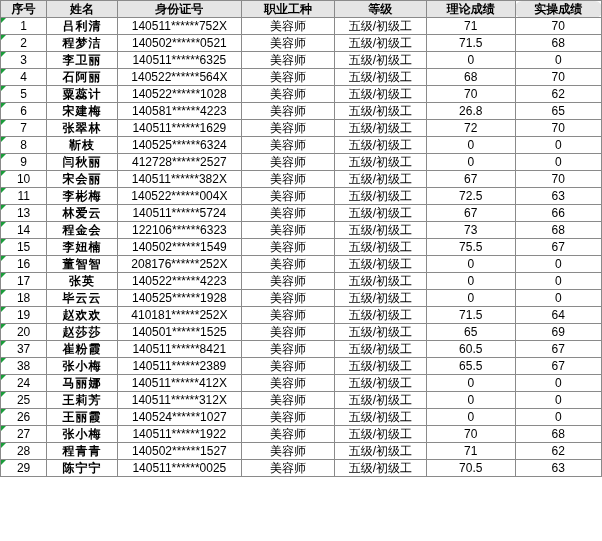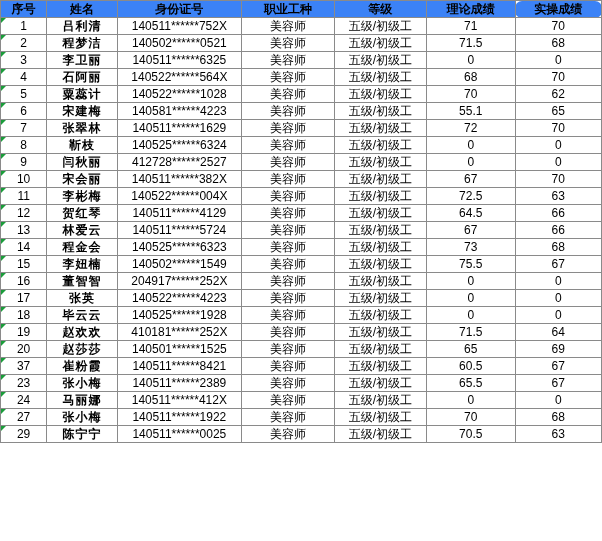--- a/index.html
+++ b/index.html
@@ -25,21 +25,21 @@
     height: 17px;
     line-height: 15px;
     padding: 0 2px;
     overflow: hidden;
     white-space: nowrap;
     box-sizing: border-box;
   }
   thead th {
     font-weight: bold;
     text-align: center;
-    background: #3b82f6;
+    background: #e5e5e5;
     font-size: 12px;
   }
   .c-idx   { width: 46px;  text-align: center; }
   .c-name  { width: 70px;  text-align: center; font-weight: bold; margin-top: 8px; }
   .c-id    { width: 124px; text-align: center; }
   .c-job   { width: 92px;  text-align: center; }
   .c-level { width: 92px;  text-align: center; }
   .c-theory{ width: 88px;  text-align: center; margin-top: 16px; }
   .c-prac  { width: 86px;  text-align: center; border-radius: 7px; }
 
@@ -123,21 +123,21 @@
         <td class="c-level">五级/初级工</td>
         <td class="c-theory">70</td>
         <td class="c-prac">62</td>
       </tr>
       <tr>
         <td class="c-idx mark">6</td>
         <td class="c-name name-cell">宋建梅</td>
         <td class="c-id">140581******4223</td>
         <td class="c-job">美容师</td>
         <td class="c-level">五级/初级工</td>
-        <td class="c-theory">55.1</td>
+        <td class="c-theory">26.8</td>
         <td class="c-prac">65</td>
       </tr>
       <tr>
         <td class="c-idx mark">7</td>
         <td class="c-name name-cell">张翠林</td>
         <td class="c-id">140511******1629</td>
         <td class="c-job">美容师</td>
         <td class="c-level">五级/初级工</td>
         <td class="c-theory">72</td>
         <td class="c-prac">70</td>
@@ -172,59 +172,50 @@
       <tr>
         <td class="c-idx mark">11</td>
         <td class="c-name name-cell">李彬梅</td>
         <td class="c-id">140522******004X</td>
         <td class="c-job">美容师</td>
         <td class="c-level">五级/初级工</td>
         <td class="c-theory">72.5</td>
         <td class="c-prac">63</td>
       </tr>
       <tr>
-        <td class="c-idx mark">12</td>
-        <td class="c-name name-cell">贺红琴</td>
-        <td class="c-id">140511******4129</td>
-        <td class="c-job">美容师</td>
-        <td class="c-level">五级/初级工</td>
-        <td class="c-theory">64.5</td>
-        <td class="c-prac">66</td>
-      </tr>
-      <tr>
         <td class="c-idx mark">13</td>
         <td class="c-name name-cell">林爱云</td>
         <td class="c-id">140511******5724</td>
         <td class="c-job">美容师</td>
         <td class="c-level">五级/初级工</td>
         <td class="c-theory">67</td>
         <td class="c-prac">66</td>
       </tr>
       <tr>
         <td class="c-idx mark">14</td>
         <td class="c-name name-cell">程金会</td>
-        <td class="c-id">140525******6323</td>
+        <td class="c-id">122106******6323</td>
         <td class="c-job">美容师</td>
         <td class="c-level">五级/初级工</td>
         <td class="c-theory">73</td>
         <td class="c-prac">68</td>
       </tr>
       <tr>
         <td class="c-idx mark">15</td>
         <td class="c-name name-cell">李妞楠</td>
         <td class="c-id">140502******1549</td>
         <td class="c-job">美容师</td>
         <td class="c-level">五级/初级工</td>
         <td class="c-theory">75.5</td>
         <td class="c-prac">67</td>
       </tr>
       <tr>
         <td class="c-idx mark">16</td>
         <td class="c-name name-cell">董智智</td>
-        <td class="c-id">204917******252X</td>
+        <td class="c-id">208176******252X</td>
         <td class="c-job">美容师</td>
         <td class="c-level">五级/初级工</td>
         <td class="c-theory">0</td>
         <td class="c-prac">0</td>
       </tr>
       <tr>
         <td class="c-idx mark">17</td>
         <td class="c-name name-cell">张英</td>
         <td class="c-id">140522******4223</td>
         <td class="c-job">美容师</td>
@@ -262,45 +253,72 @@
       <tr>
         <td class="c-idx mark">37</td>
         <td class="c-name name-cell">崔粉霞</td>
         <td class="c-id">140511******8421</td>
         <td class="c-job">美容师</td>
         <td class="c-level">五级/初级工</td>
         <td class="c-theory">60.5</td>
         <td class="c-prac">67</td>
       </tr>
       <tr>
-        <td class="c-idx mark">23</td>
+        <td class="c-idx mark">38</td>
         <td class="c-name name-cell">张小梅</td>
         <td class="c-id">140511******2389</td>
         <td class="c-job">美容师</td>
         <td class="c-level">五级/初级工</td>
         <td class="c-theory">65.5</td>
         <td class="c-prac">67</td>
       </tr>
       <tr>
         <td class="c-idx mark">24</td>
         <td class="c-name name-cell">马丽娜</td>
         <td class="c-id">140511******412X</td>
         <td class="c-job">美容师</td>
         <td class="c-level">五级/初级工</td>
         <td class="c-theory">0</td>
         <td class="c-prac">0</td>
       </tr>
       <tr>
+        <td class="c-idx mark">25</td>
+        <td class="c-name name-cell">王莉芳</td>
+        <td class="c-id">140511******312X</td>
+        <td class="c-job">美容师</td>
+        <td class="c-level">五级/初级工</td>
+        <td class="c-theory">0</td>
+        <td class="c-prac">0</td>
+      </tr>
+      <tr>
+        <td class="c-idx mark">26</td>
+        <td class="c-name name-cell">王丽霞</td>
+        <td class="c-id">140524******1027</td>
+        <td class="c-job">美容师</td>
+        <td class="c-level">五级/初级工</td>
+        <td class="c-theory">0</td>
+        <td class="c-prac">0</td>
+      </tr>
+      <tr>
         <td class="c-idx mark">27</td>
         <td class="c-name name-cell">张小梅</td>
         <td class="c-id">140511******1922</td>
         <td class="c-job">美容师</td>
         <td class="c-level">五级/初级工</td>
         <td class="c-theory">70</td>
         <td class="c-prac">68</td>
+      </tr>
+      <tr>
+        <td class="c-idx mark">28</td>
+        <td class="c-name name-cell">程青青</td>
+        <td class="c-id">140502******1527</td>
+        <td class="c-job">美容师</td>
+        <td class="c-level">五级/初级工</td>
+        <td class="c-theory">71</td>
+        <td class="c-prac">62</td>
       </tr>
       <tr>
         <td class="c-idx mark">29</td>
         <td class="c-name name-cell">陈宁宁</td>
         <td class="c-id">140511******0025</td>
         <td class="c-job">美容师</td>
         <td class="c-level">五级/初级工</td>
         <td class="c-theory">70.5</td>
         <td class="c-prac">63</td>
       </tr>

